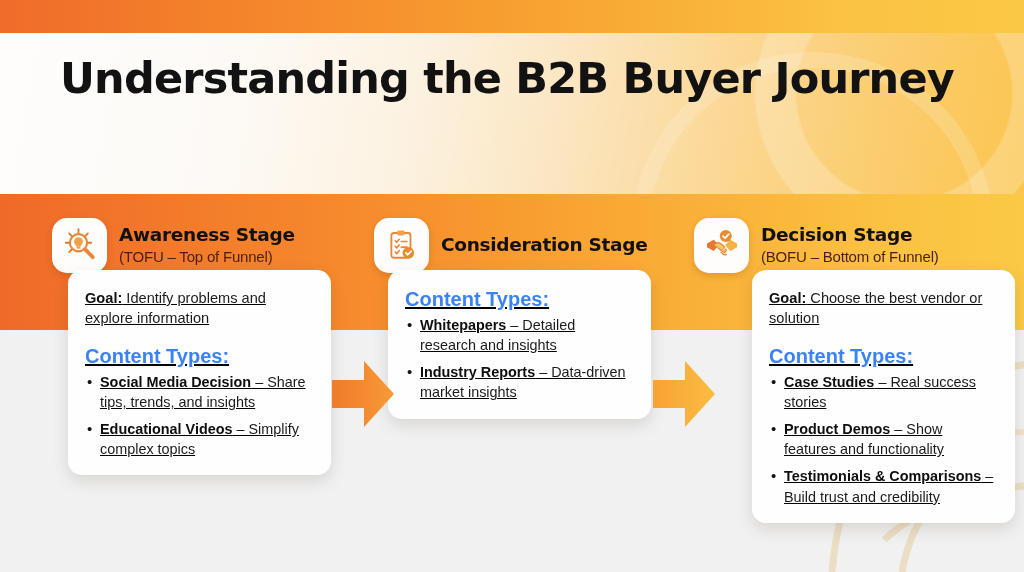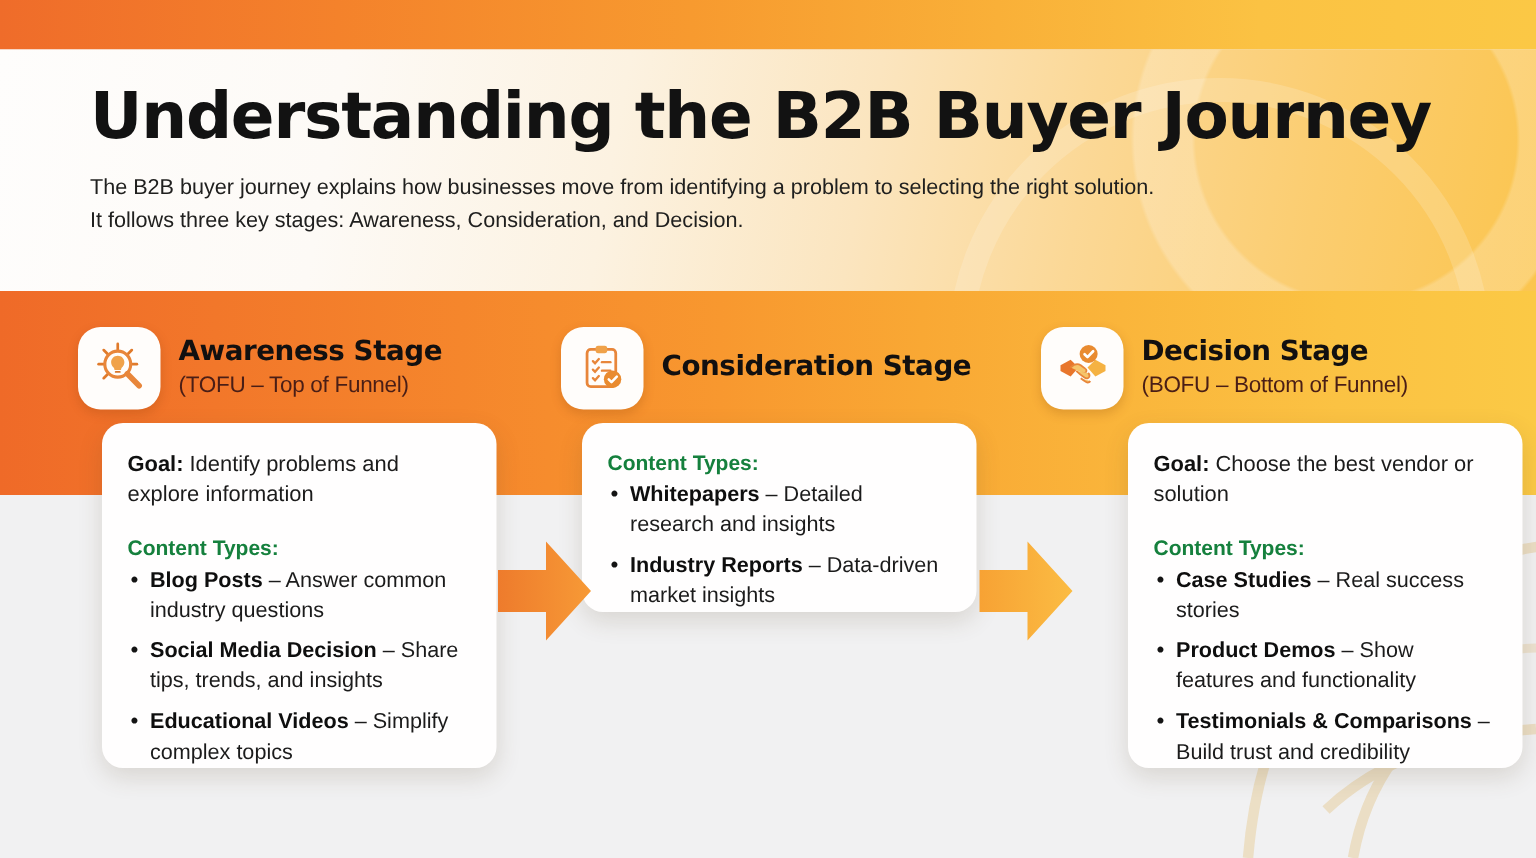--- a/index.html
+++ b/index.html
@@ -206,44 +206,45 @@
     margin-top: 3px;
     font-size: 15px;
     font-weight: 400;
     color: #4a1e16;
     letter-spacing: -0.2px;
   }
 
   
   .card {
     position: absolute;
-    top: 88px;
+    top: 76px;
     width: 262px;
     background: #fffefe;
     border-radius: 14px;
     box-shadow: 0 6px 16px rgba(90,70,40,0.16);
-    padding: 18px 17px 0 17px;
+    padding: 18px 17px 16px 17px;
     box-sizing: border-box;
+    text-decoration: underline;
   }
   .col-0 .card { left: 16px; width: 263px; }
   .col-1 .card { left: 14px; width: 263px; }
   .col-2 .card { left: 17px; width: 263px; margin-left: 41px; }
 
   .goal {
     font-size: 14.6px;
     line-height: 1.40;
     color: #1b1b1b;
     margin: 0 0 16px 0;
   }
   .goal b { font-weight: 800; color: #101010; }
 
   .ct-title {
-    font-size: 14px;
+    font-size: 20px;
     font-weight: 800;
-    color: #15803d;
+    color: #3b82f6;
     margin: 0 0 4px 0;
   }
 
   .ct-list {
     margin: 0;
     padding: 0;
     list-style: none;
   }
   .ct-list li {
     position: relative;
@@ -290,24 +291,20 @@
     </g>
   </svg>
 
   <div class="top-strip"></div>
 
   <div class="hero">
     <div class="hero-rings"></div>
     <div class="hero-rings2"></div>
     <div class="hero-inner">
       <h1 class="title">Understanding the B2B Buyer Journey</h1>
-      <p class="subtitle">
-        <span class="line">The B2B buyer journey explains how businesses move from identifying a problem to selecting the right solution.</span>
-        <span class="line">It follows three key stages: Awareness, Consideration, and Decision.</span>
-      </p>
     </div>
   </div>
 
   <div class="stage-band"></div>
 
   <div class="columns">
 
     <div class="col col-0">
       <div class="stage-head">
         <div class="icon-tile">
@@ -329,21 +326,20 @@
         <div class="stage-text">
           <div class="stage-name">Awareness Stage</div>
           <div class="stage-sub">(TOFU – Top of Funnel)</div>
         </div>
       </div>
 
       <div class="card">
         <p class="goal"><b>Goal:</b><span> Identify problems and explore information</span></p>
         <p class="ct-title">Content Types:</p>
         <ul class="ct-list">
-          <li><b>Blog Posts</b><span> – Answer common industry questions</span></li>
           <li><b>Social Media Decision</b><span> – Share tips, trends, and insights</span></li>
           <li><b>Educational Videos</b><span> – Simplify complex topics</span></li>
         </ul>
       </div>
     </div>
 
     <div class="col col-1">
       <div class="stage-head">
         <div class="icon-tile">
           <svg width="34" height="34" viewBox="0 0 48 48">

